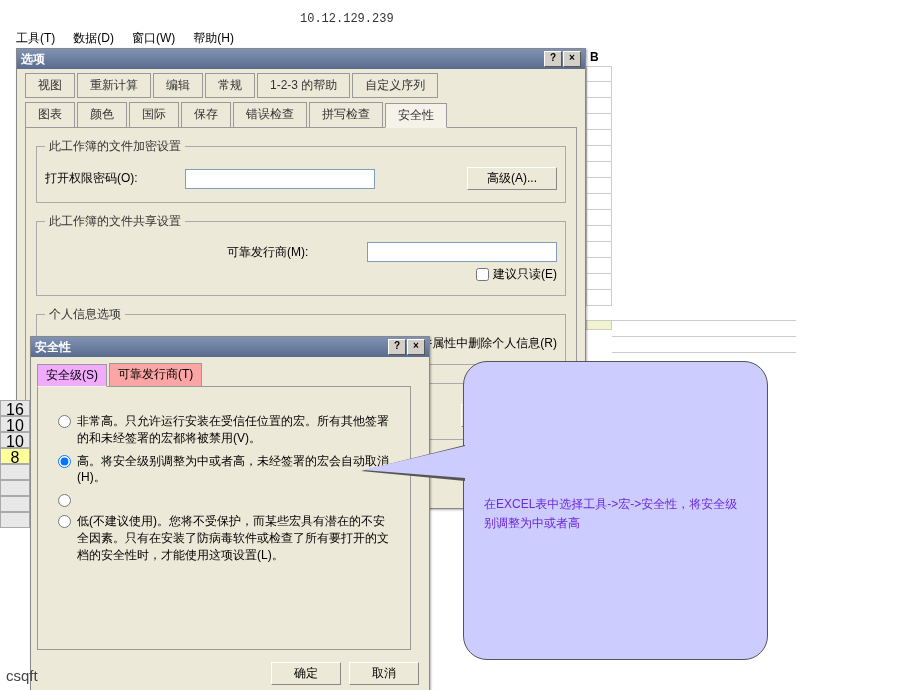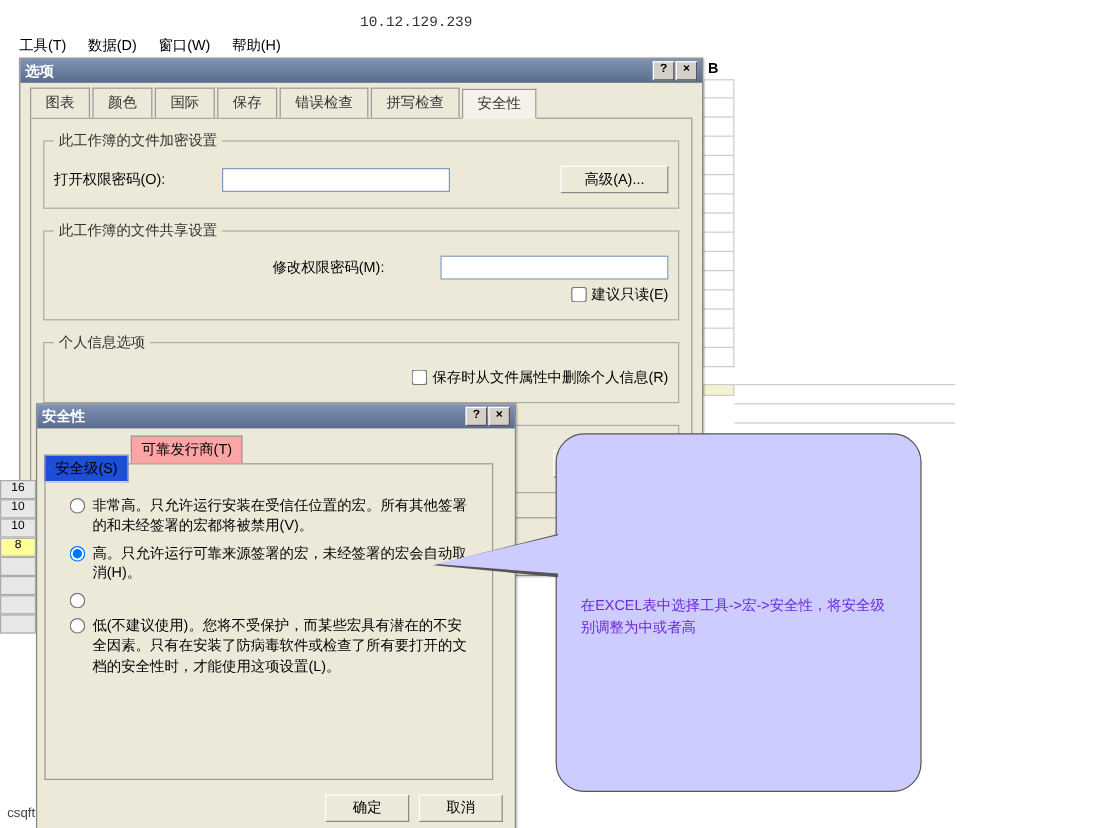--- a/index.html
+++ b/index.html
@@ -36,39 +36,39 @@
 .small-check { display:flex; align-items:center; gap:4px; }
 .small-check input { width:13px; height:13px; }
 
 
 #dlg-options { top: 48px; left: 16px; width: 570px; }
 
 
 #dlg-sec { top: 336px; left: 30px; width: 400px; }
 #dlg-sec .tabs-sec { display:flex; margin: 6px 6px 0 6px; }
 #dlg-sec .tab-sec { border:1px solid #999; border-bottom:none; padding:2px 8px; margin-right:2px; background:#fca5a5; }
-#dlg-sec .tab-sec.active { background:#1d4ed8; border-bottom:1px solid #f4f2e9; position:relative; top:16px;}
+#dlg-sec .tab-sec.active { background:#f0abfc; border-bottom:1px solid #f4f2e9; position:relative; top:1px;}
 #dlg-sec .panel-sec { border:1px solid #999; margin: 0 18px 6px 6px; padding:20px; height: 264px; }
 .radio-row { display:flex; align-items:flex-start; gap:6px; margin:6px 0; }
 .radio-row input { margin-top:2px; }
 .radio-row label { line-height:1.4; }
 .dlg-actions { display:flex; justify-content:flex-end; gap:8px; padding: 6px 10px 10px 0; }
 
 
 .callout { position:absolute; top: 361px; left: 463px; width: 305px; height: 299px; }
 .callout-box { background: #ccccff; border: 1px solid #555; border-radius: 24px; width: 100%; height: 100%; padding: 30px 20px; }
 .callout-tail { position:absolute; top: 85px; left: -100px; width:0; height:0; border-top: 24px solid transparent; border-bottom: 8px solid transparent; border-right: 102px solid #ccccff; }
 .callout-tail-b { position:absolute; top: 84px; left: -102px; width:0; height:0; border-top: 26px solid transparent; border-bottom: 10px solid transparent; border-right: 104px solid #555; }
 .callout-text { line-height: 1.6; color:#6d28d9; margin-top: 103px; }
 
 
 .sheet { position:absolute; left:0; top:400px; width:30px; }
-.rowhdr { border:1px solid #aaa; height:16px; background:#e8e8e8; font-size:10px; text-align:center; }
+.rowhdr { border:1px solid #aaa; height:16px; background:#e8e8e8; font-size:16px; text-align:center; }
 .rowhdr.sel { background:#ffff99; }
-.footer { position:absolute; bottom: 6px; left: 6px; color:#444; font-size:11px; }
+.footer { position:absolute; bottom: 6px; left: 6px; color:#444; font-size:15px; }
 .colB { position:absolute; top:50px; left:590px; font-weight:bold; }
 
 
 .grid-r { position:absolute; left:586px; top:66px; width:26px; }
 .grid-r .c { height:16px; border:1px solid #ccc; border-top:none; }
 .grid-r .c:first-child{ border-top:1px solid #ccc; }
 .grid-band { position:absolute; left:586px; top:320px; width:26px; height:10px; background:#f3f3d0; border:1px solid #ccc;}
 .hline { position:absolute; left:612px; width:184px; height:1px; background:#ccc;}
 </style>
 </head>
@@ -109,20 +109,28 @@
 
 <div id="dlg-options" class="dlg">
   <div class="titlebar">
     <span class="t">选项</span>
     <div class="btns">
       <div class="wb">?</div>
       <div class="wb">×</div>
     </div>
   </div>
   <div class="tabs">
+    <div class="tab row1">视图</div>
+    <div class="tab row1">重新计算</div>
+    <div class="tab row1">编辑</div>
+    <div class="tab row1">常规</div>
+    <div class="tab row1">1-2-3 的帮助</div>
+    <div class="tab row1">自定义序列</div>
+  </div>
+  <div class="tabs">
     <div class="tab">图表</div>
     <div class="tab">颜色</div>
     <div class="tab">国际</div>
     <div class="tab">保存</div>
     <div class="tab">错误检查</div>
     <div class="tab">拼写检查</div>
     <div class="tab active">安全性</div>
   </div>
   <div class="tabpanel">
     <fieldset>
@@ -130,21 +138,21 @@
       <div class="row">
         <div class="lbl">打开权限密码(O):</div>
         <input type="password" class="pw" style="">
         <div style="flex:1"></div>
         <button class="btn s">高级(A)...</button>
       </div>
     </fieldset>
     <fieldset>
       <legend>此工作簿的文件共享设置</legend>
       <div class="row">
-        <div class="lbl">修改权限密码(M):</div>
+        <div class="lbl">可靠发行商(M):</div>
         <input type="password" class="pw" style="">
       </div>
       <div class="row small-check">
         <input type="checkbox" style="">
         <span>建议只读(E)</span>
       </div>
     </fieldset>
     <fieldset>
       <legend>个人信息选项</legend>
       <div class="row small-check">
@@ -177,21 +185,21 @@
     <div class="tab-sec active">安全级(S)</div>
     <div class="tab-sec">可靠发行商(T)</div>
   </div>
   <div class="panel-sec">
     <div class="radio-row">
       <input type="radio" name="sl" style="">
       <label>非常高。只允许运行安装在受信任位置的宏。所有其他签署的和未经签署的宏都将被禁用(V)。</label>
     </div>
     <div class="radio-row">
       <input type="radio" name="sl" checked="" style="">
-      <label>高。只允许运行可靠来源签署的宏，未经签署的宏会自动取消(H)。</label>
+      <label>高。将安全级别调整为中或者高，未经签署的宏会自动取消(H)。</label>
     </div>
     <div class="radio-row">
       <input type="radio" name="sl" style="">
     </div>
     <div class="radio-row">
       <input type="radio" name="sl" style="">
       <label>低(不建议使用)。您将不受保护，而某些宏具有潜在的不安全因素。只有在安装了防病毒软件或检查了所有要打开的文档的安全性时，才能使用这项设置(L)。</label>
     </div>
   </div>
   <div class="dlg-actions">

